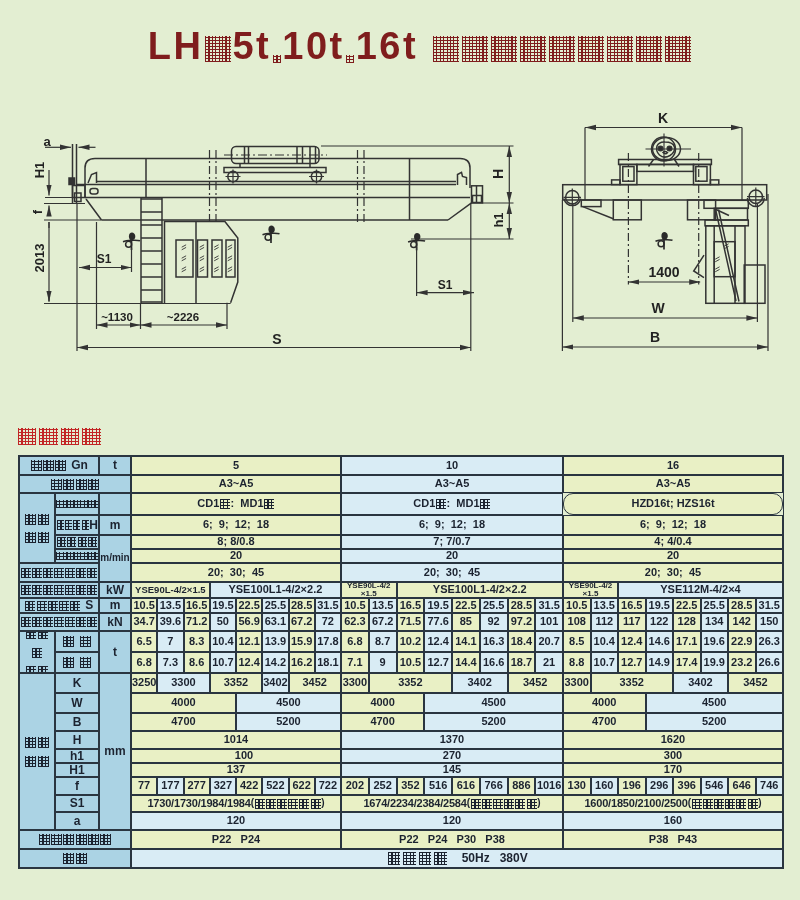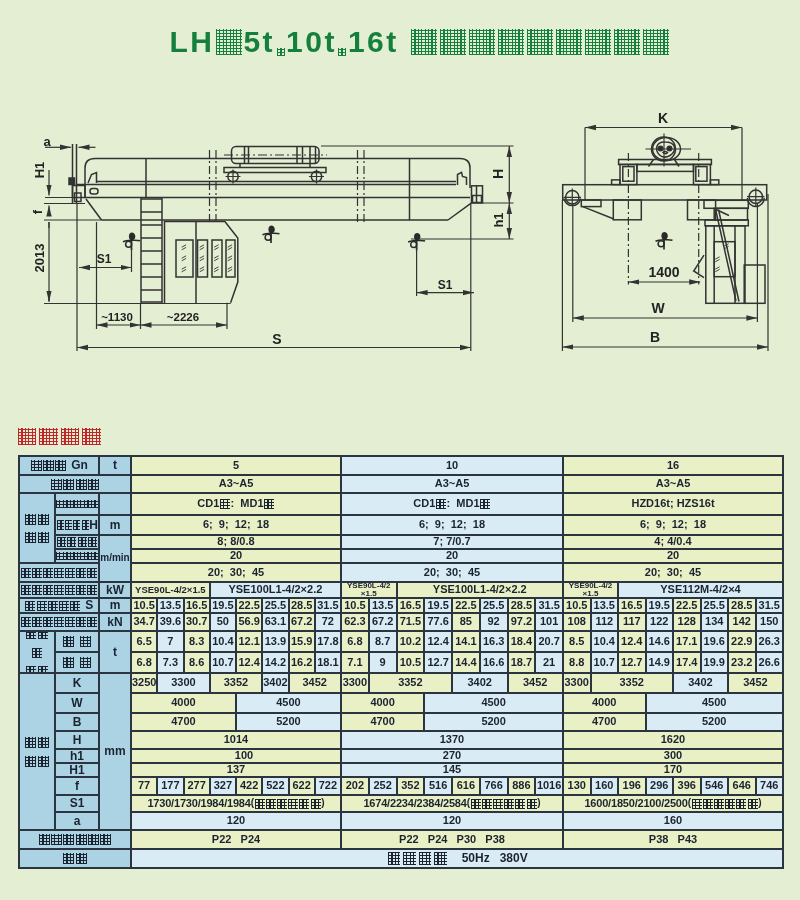--- a/index.html
+++ b/index.html
@@ -1,15 +1,15 @@
 <!DOCTYPE html>
 <html><head><meta charset="utf-8"><style>
 *{margin:0;padding:0;box-sizing:border-box}
 html,body{width:800px;height:900px;background:#e3eed2;font-family:"Liberation Sans",sans-serif;position:relative;overflow:hidden}
-#ttl{position:absolute;left:40px;top:25px;width:760px;text-align:center;color:#15803d;font-size:30px;font-weight:bold;letter-spacing:2.5px}
+#ttl{position:absolute;left:40px;top:25px;width:760px;text-align:center;color:#7f1d1d;font-size:38px;font-weight:bold;letter-spacing:2.5px}
 #ttl .z{width:26px;height:26px;vertical-align:-3px;margin:0 1.5px}
 #jsg{position:absolute;left:16px;top:428px;color:#c22525;font-weight:bold}
 #jsg .z{width:18.5px;height:16.5px;margin:0 1.5px}
 .z{display:inline-block;width:11px;height:11px;vertical-align:-1px;margin:0 .6px;
  background:repeating-linear-gradient(0deg,currentColor 0 1.1px,transparent 1.1px 3px),
  repeating-linear-gradient(90deg,currentColor 0 1.1px,transparent 1.1px 3.4px);}
 .s11{width:10px;height:10px}
 .s10{width:9.5px;height:9.5px}
 .s9{width:10px;height:10px}
 .s8{width:6.8px;height:8.5px;margin:0 .2px}
@@ -369,21 +369,21 @@
       <i class="z s11"></i>
       <b class="n">:&nbsp;&nbsp;MD1</b>
       <i class="z s11"></i>
     </div>
 <div class="cl b" style="grid-column:12/span 8;grid-row:3/span 1;">
       <b class="n">CD1</b>
       <i class="z s11"></i>
       <b class="n">:&nbsp;&nbsp;MD1</b>
       <i class="z s11"></i>
     </div>
-<div class="cl y" style="grid-column:20/span 8;grid-row:3/span 1;">
+<div class="cl y" style="grid-column:20/span 8;grid-row:3/span 1;border-radius:10px;">
       <b class="n">HZD16t;&nbsp;HZS16t</b>
     </div>
 <div class="cl y" style="grid-column:4/span 8;grid-row:4/span 1;">
       <b class="n">6;&nbsp;&nbsp;9;&nbsp;&nbsp;12;&nbsp;&nbsp;18</b>
     </div>
 <div class="cl b" style="grid-column:12/span 8;grid-row:4/span 1;">
       <b class="n">6;&nbsp;&nbsp;9;&nbsp;&nbsp;12;&nbsp;&nbsp;18</b>
     </div>
 <div class="cl y" style="grid-column:20/span 8;grid-row:4/span 1;">
       <b class="n">6;&nbsp;&nbsp;9;&nbsp;&nbsp;12;&nbsp;&nbsp;18</b>
@@ -505,21 +505,21 @@
 <div class="cl b" style="grid-column:27/span 1;grid-row:9/span 1;">
       <b class="n">31.5</b>
     </div>
 <div class="cl y" style="grid-column:4/span 1;grid-row:10/span 1;">
       <b class="n">34.7</b>
     </div>
 <div class="cl b" style="grid-column:5/span 1;grid-row:10/span 1;">
       <b class="n">39.6</b>
     </div>
 <div class="cl y" style="grid-column:6/span 1;grid-row:10/span 1;">
-      <b class="n">30.7</b>
+      <b class="n">71.2</b>
     </div>
 <div class="cl b" style="grid-column:7/span 1;grid-row:10/span 1;">
       <b class="n">50</b>
     </div>
 <div class="cl y" style="grid-column:8/span 1;grid-row:10/span 1;">
       <b class="n">56.9</b>
     </div>
 <div class="cl b" style="grid-column:9/span 1;grid-row:10/span 1;">
       <b class="n">63.1</b>
     </div>

